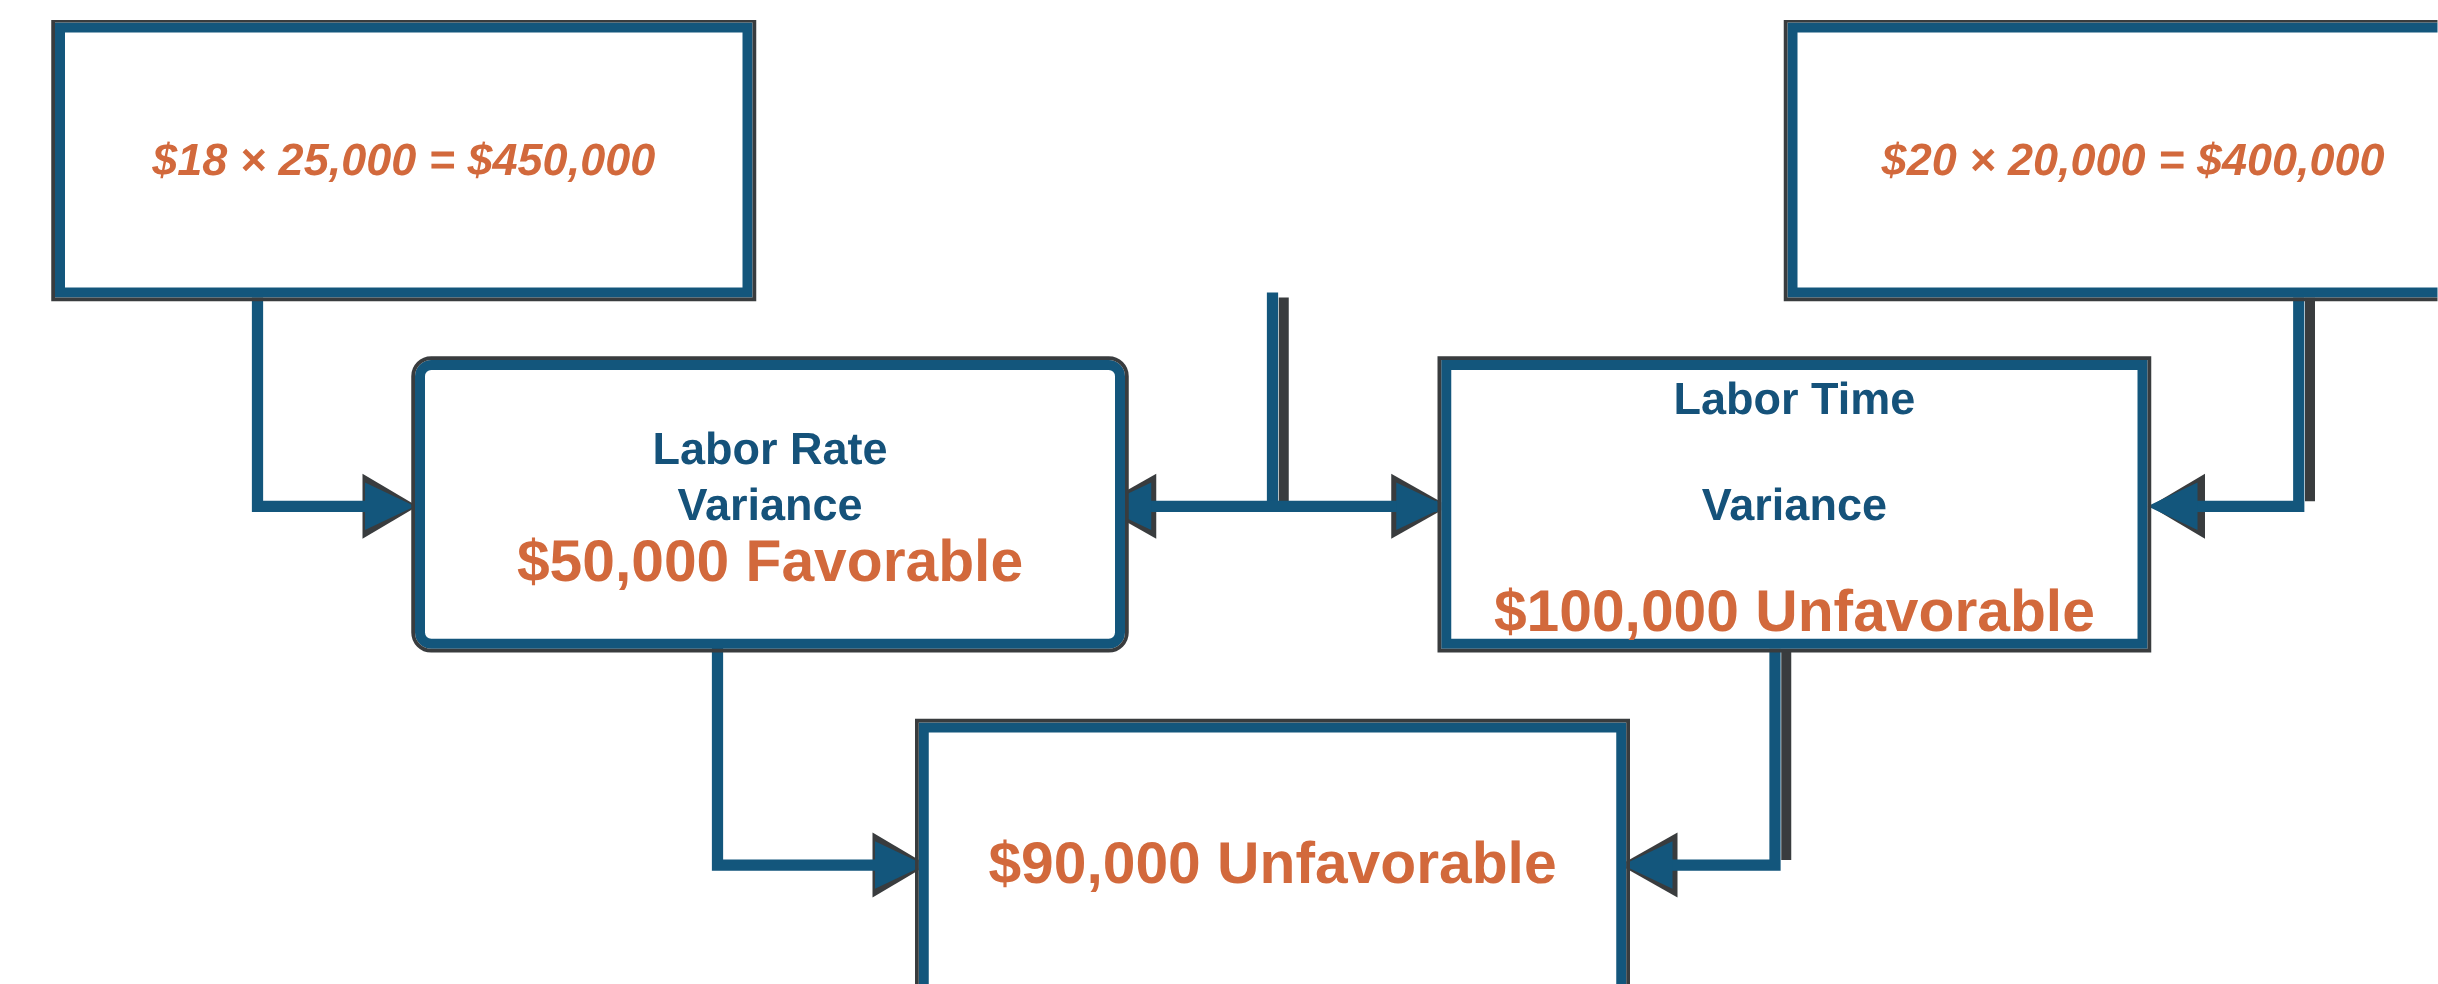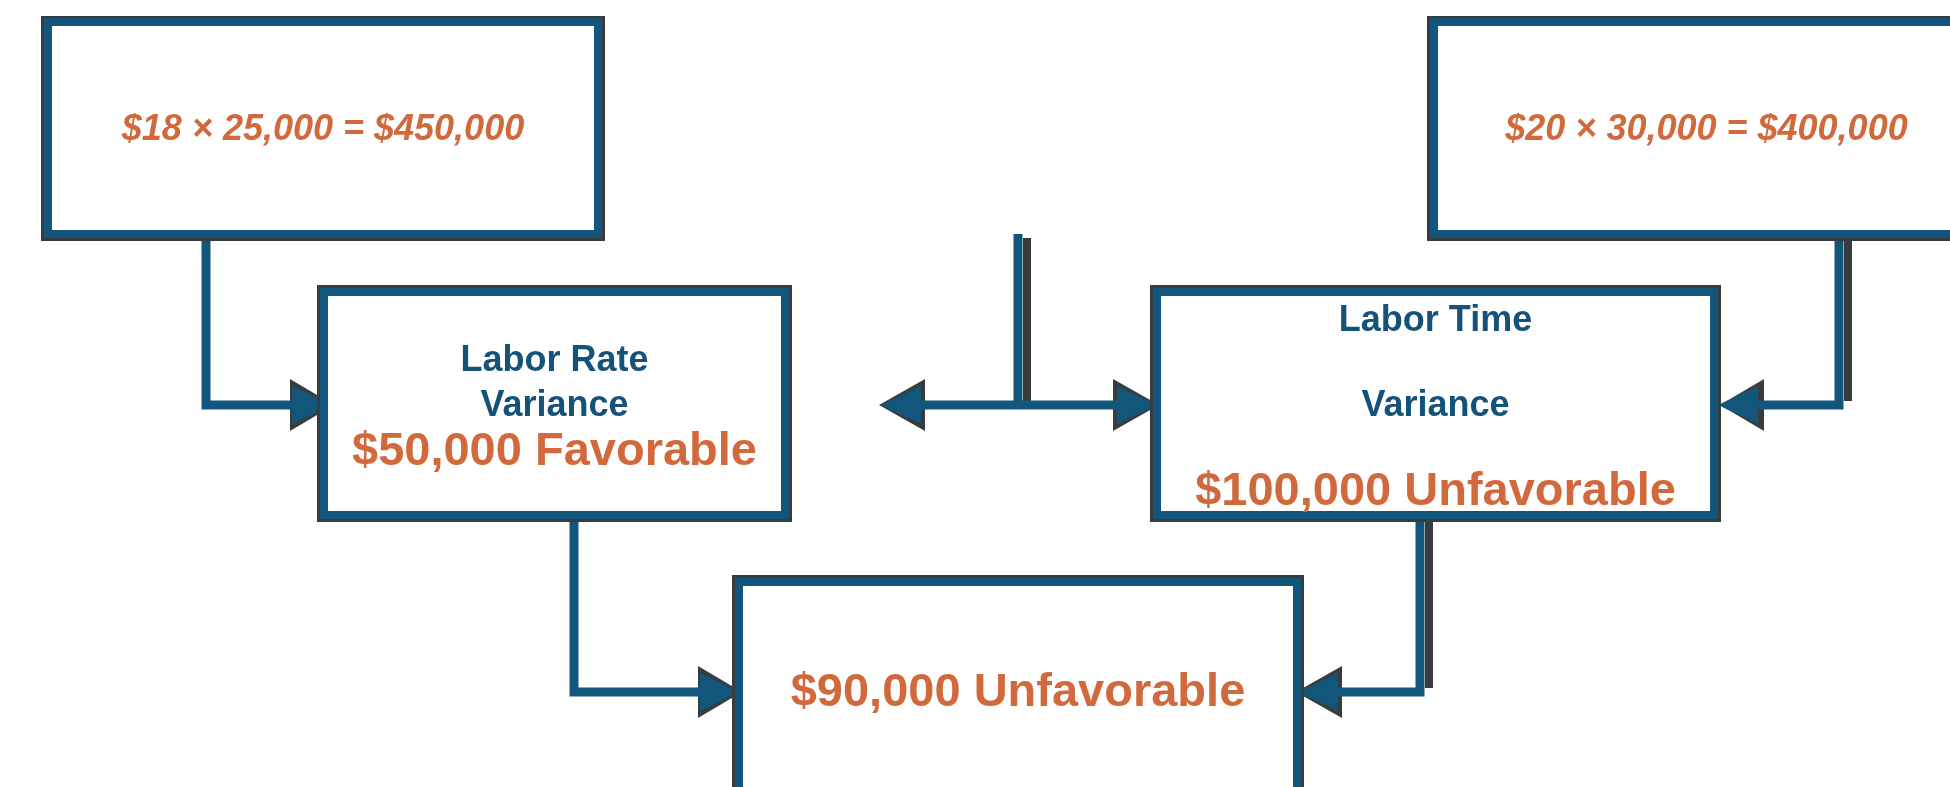--- a/index.html
+++ b/index.html
@@ -54,21 +54,21 @@
     font-size: 47px;
     font-weight: bold;
     line-height: 45px;
     white-space: nowrap;
   }
 
   
   #box-top-left    { left: 4px;    top: 2px;   width: 558px; height: 220px; }
   #box-top-middle  { left: 695px;  top: 2px;   width: 561px; height: 220px; }
   #box-top-right   { left: 1390px; top: 2px;   width: 553px; height: 220px; }
-  #box-rate        { left: 280px;  top: 272px; width: 469px; height: 231px; }
+  #box-rate        { left: 292px;  top: 272px; width: 568px; height: 231px; border-radius: 13px; }
   #box-time        { left: 1113px; top: 272px; width: 565px; height: 231px; justify-content: space-between; }
   #box-total       { left: 695px;  top: 562px; width: 566px; height: 223px; }
 </style>
 </head>
 <body>
 
 <figure id="stage">
 
   <svg id="connector-layer" viewBox="0 0 1950 787" xmlns="http://www.w3.org/2000/svg">
 
@@ -97,21 +97,21 @@
     <polygon class="teal-head" points="700,676 660,657 660,695"></polygon>
     <polygon class="teal-head" points="1258,676 1298,657 1298,695"></polygon>
   </svg>
 
   <div class="node" id="box-top-left">
     <span class="formula">$18 × 25,000 = $450,000</span>
   </div>
 
 
   <div class="node" id="box-top-right">
-    <span class="formula">$20 × 30,000 = $400,000</span>
+    <span class="formula">$20 × 20,000 = $400,000</span>
   </div>
 
   <div class="node" id="box-rate">
     <span class="v-title">Labor Rate</span>
     <span class="v-title">Variance</span>
     <span class="v-amount">$50,000 Favorable</span>
   </div>
 
   <div class="node" id="box-time">
     <span class="v-title">Labor Time</span>

